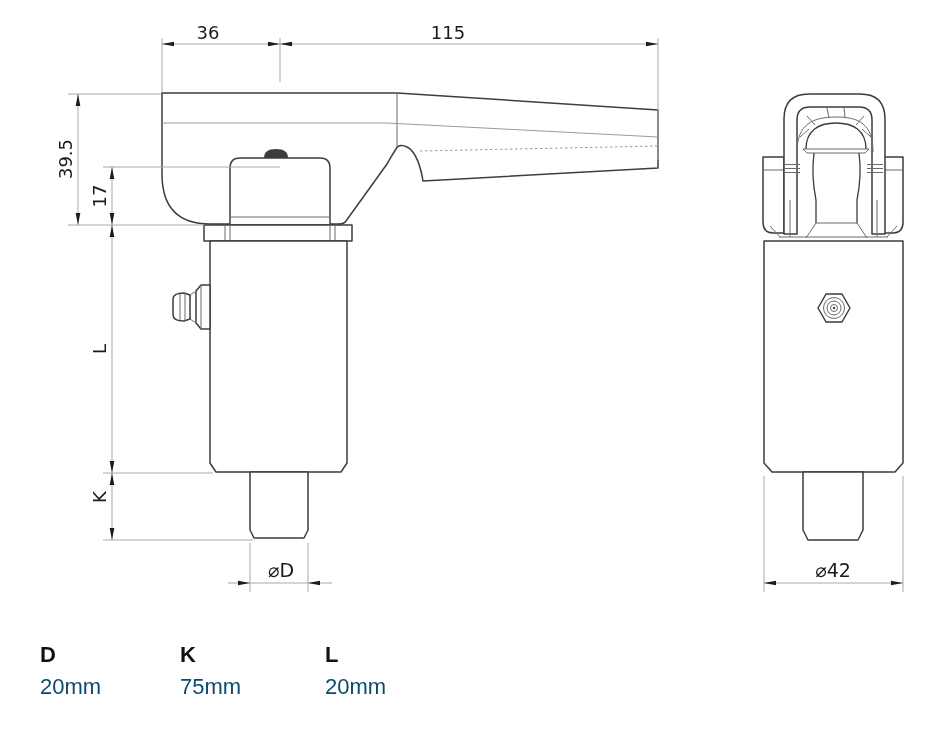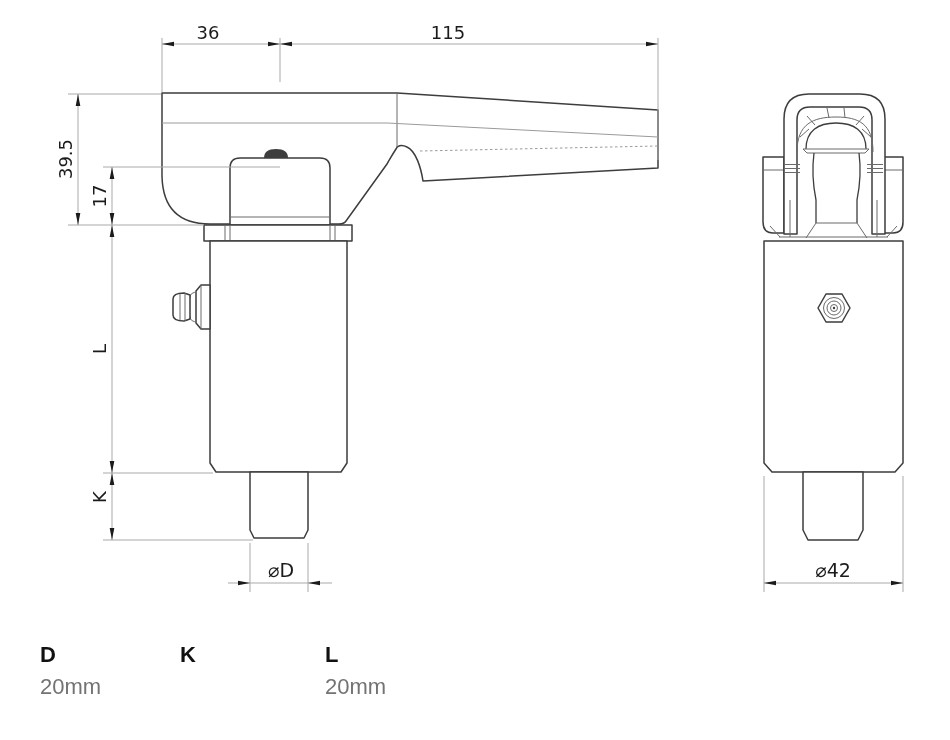--- a/index.html
+++ b/index.html
@@ -39,21 +39,21 @@
 
   .spec-table{position:absolute;top:642px;left:0;width:950px;height:70px;}
   .spec-col{position:absolute;top:0;width:130px;}
   .spec-col.c0{left:40px;}
   .spec-col.c1{left:180px;}
   .spec-col.c2{left:325px;}
   .spec-key{
     font-weight:bold;font-size:22px;color:#111;line-height:1.2;
   }
   .spec-value{
-    font-size:22px;color:#737373;line-height:1.2;margin-top:6px;
+    font-size:22px;color:#0c4a6e;line-height:1.2;margin-top:6px;
   }
 </style>
 </head>
 <body>
 
 <svg width="950" height="740" viewBox="0 0 950 740">
 
   <g>
 
     <path class="outline" d="M162,93 L397,93 L658,110 L658,168 L423,181
@@ -222,18 +222,19 @@
   </g>
 </svg>
 
 <div class="spec-table">
   <div class="spec-col c0">
     <div class="spec-key">D</div>
     <div class="spec-value">20mm</div>
   </div>
   <div class="spec-col c1">
     <div class="spec-key">K</div>
+    <div class="spec-value">75mm</div>
   </div>
   <div class="spec-col c2">
     <div class="spec-key">L</div>
     <div class="spec-value">20mm</div>
   </div>
 </div>
 
 </body></html>

